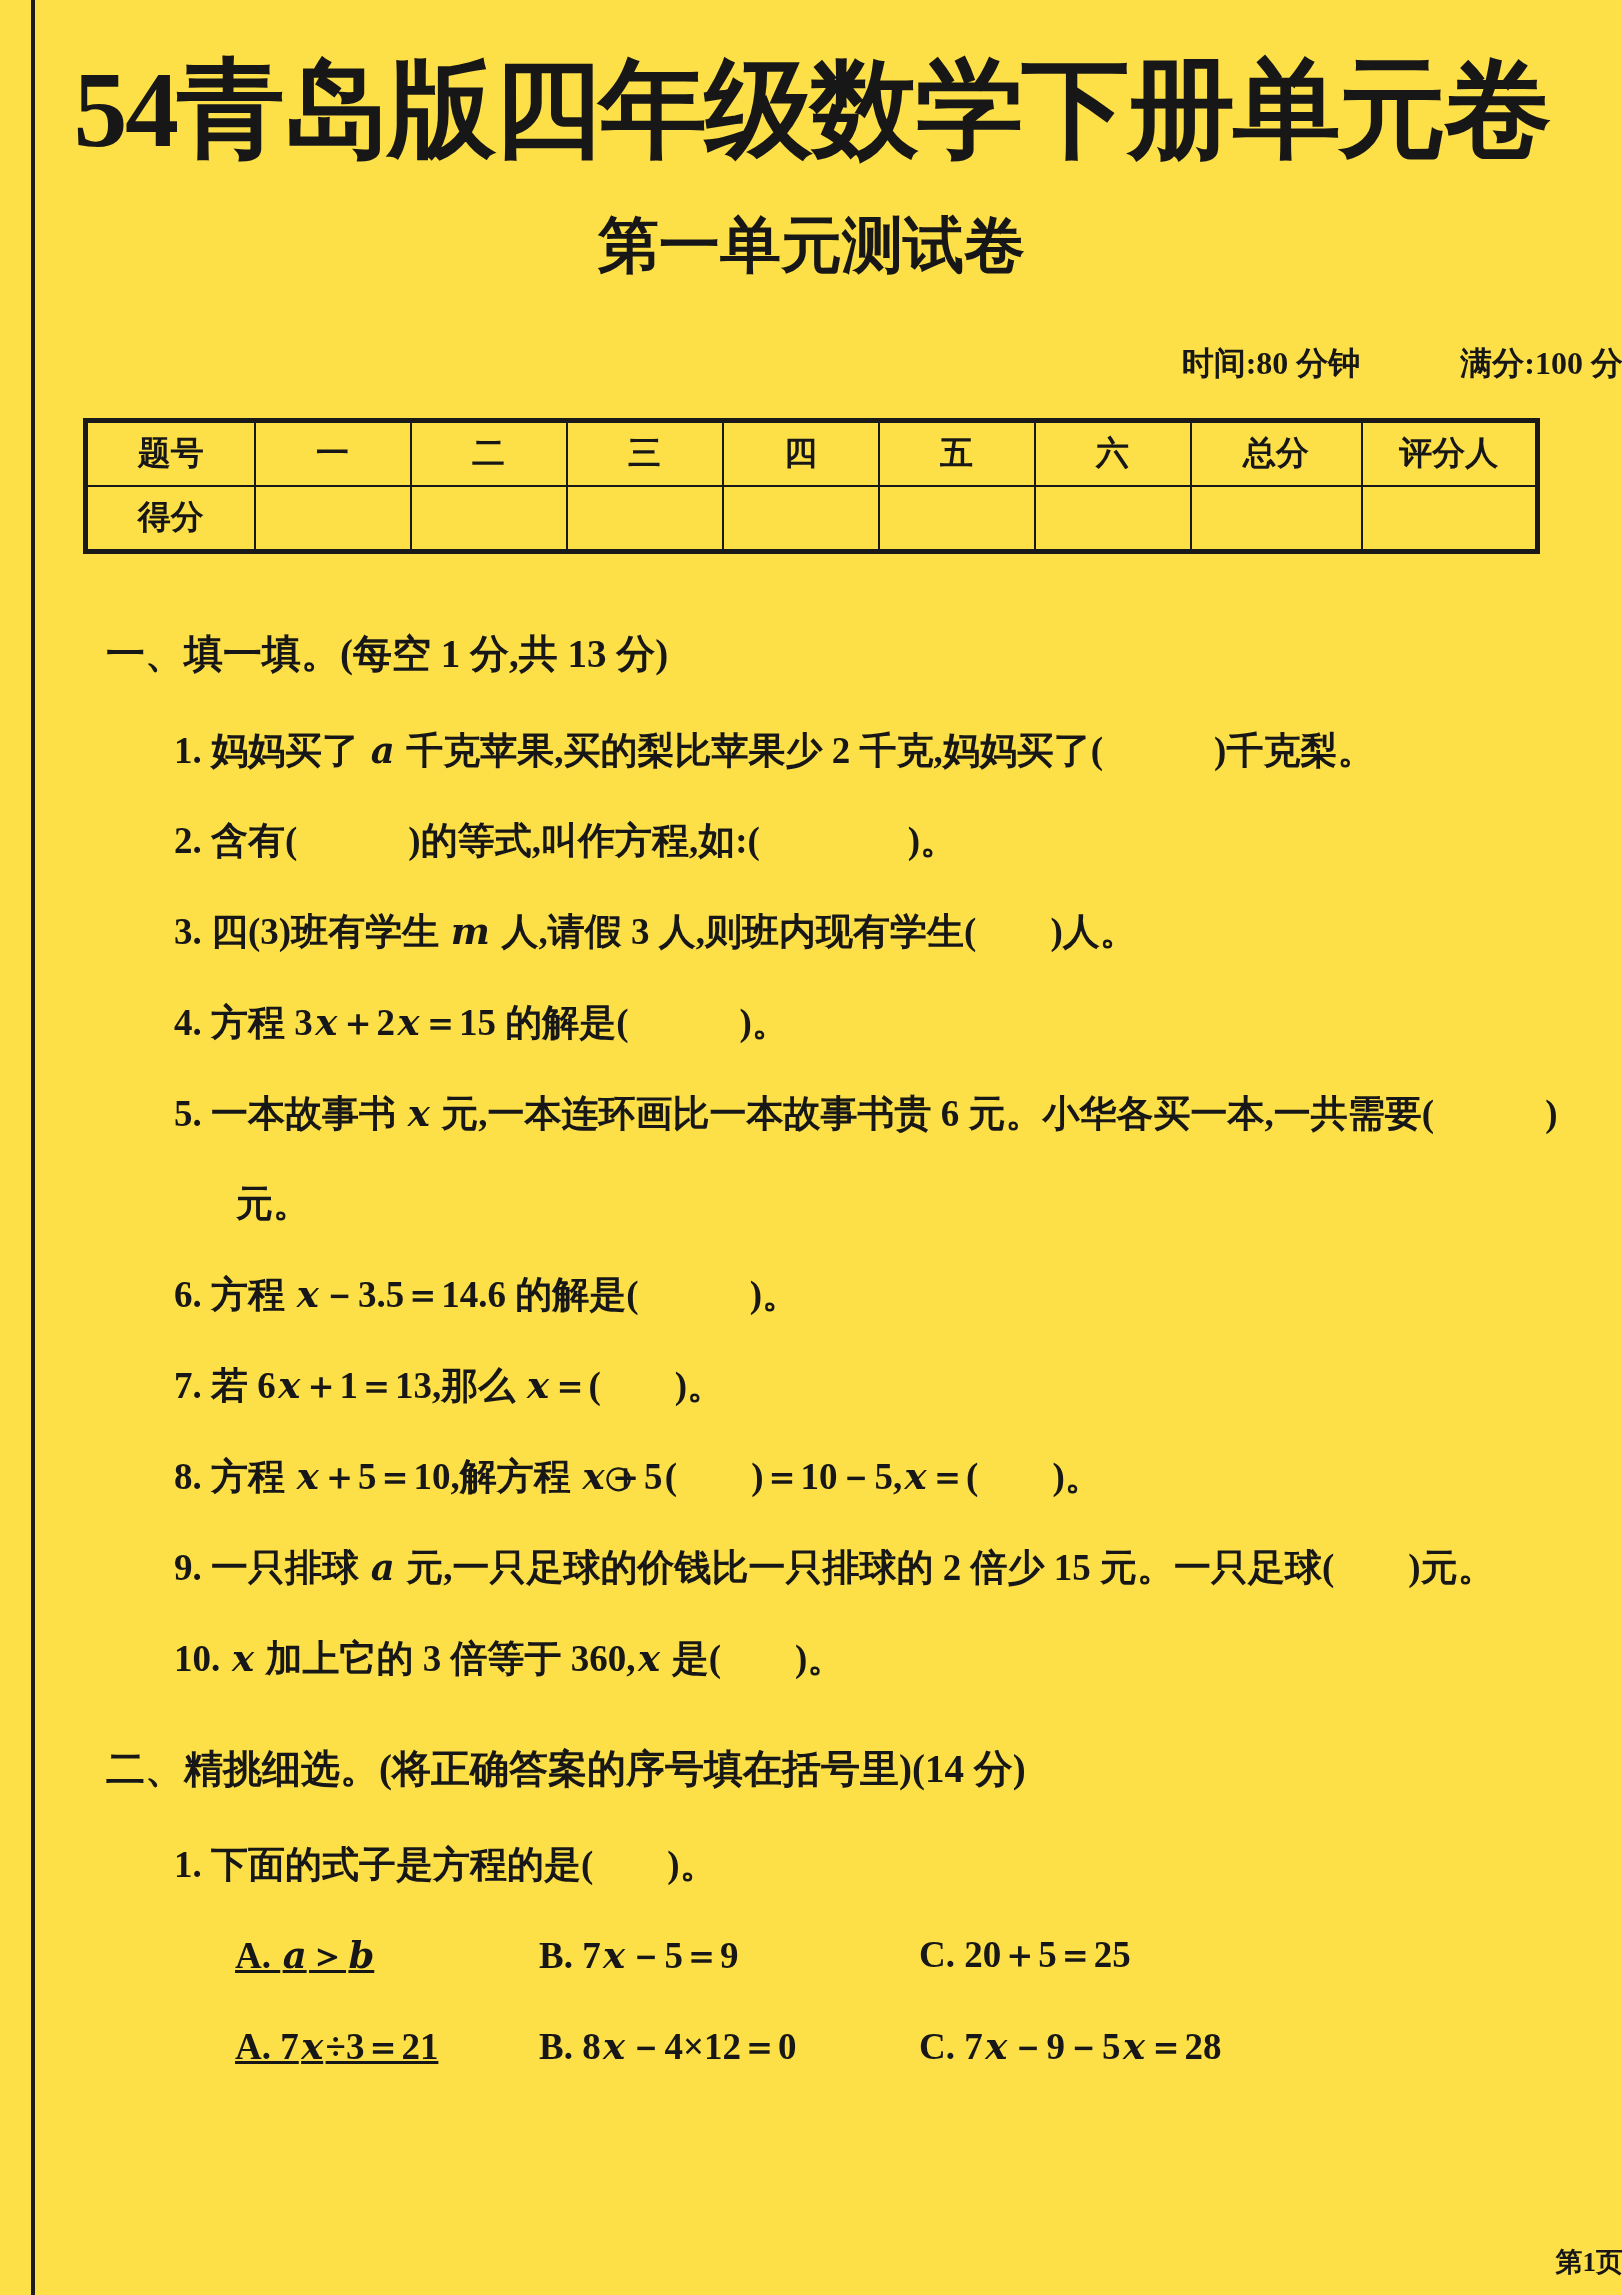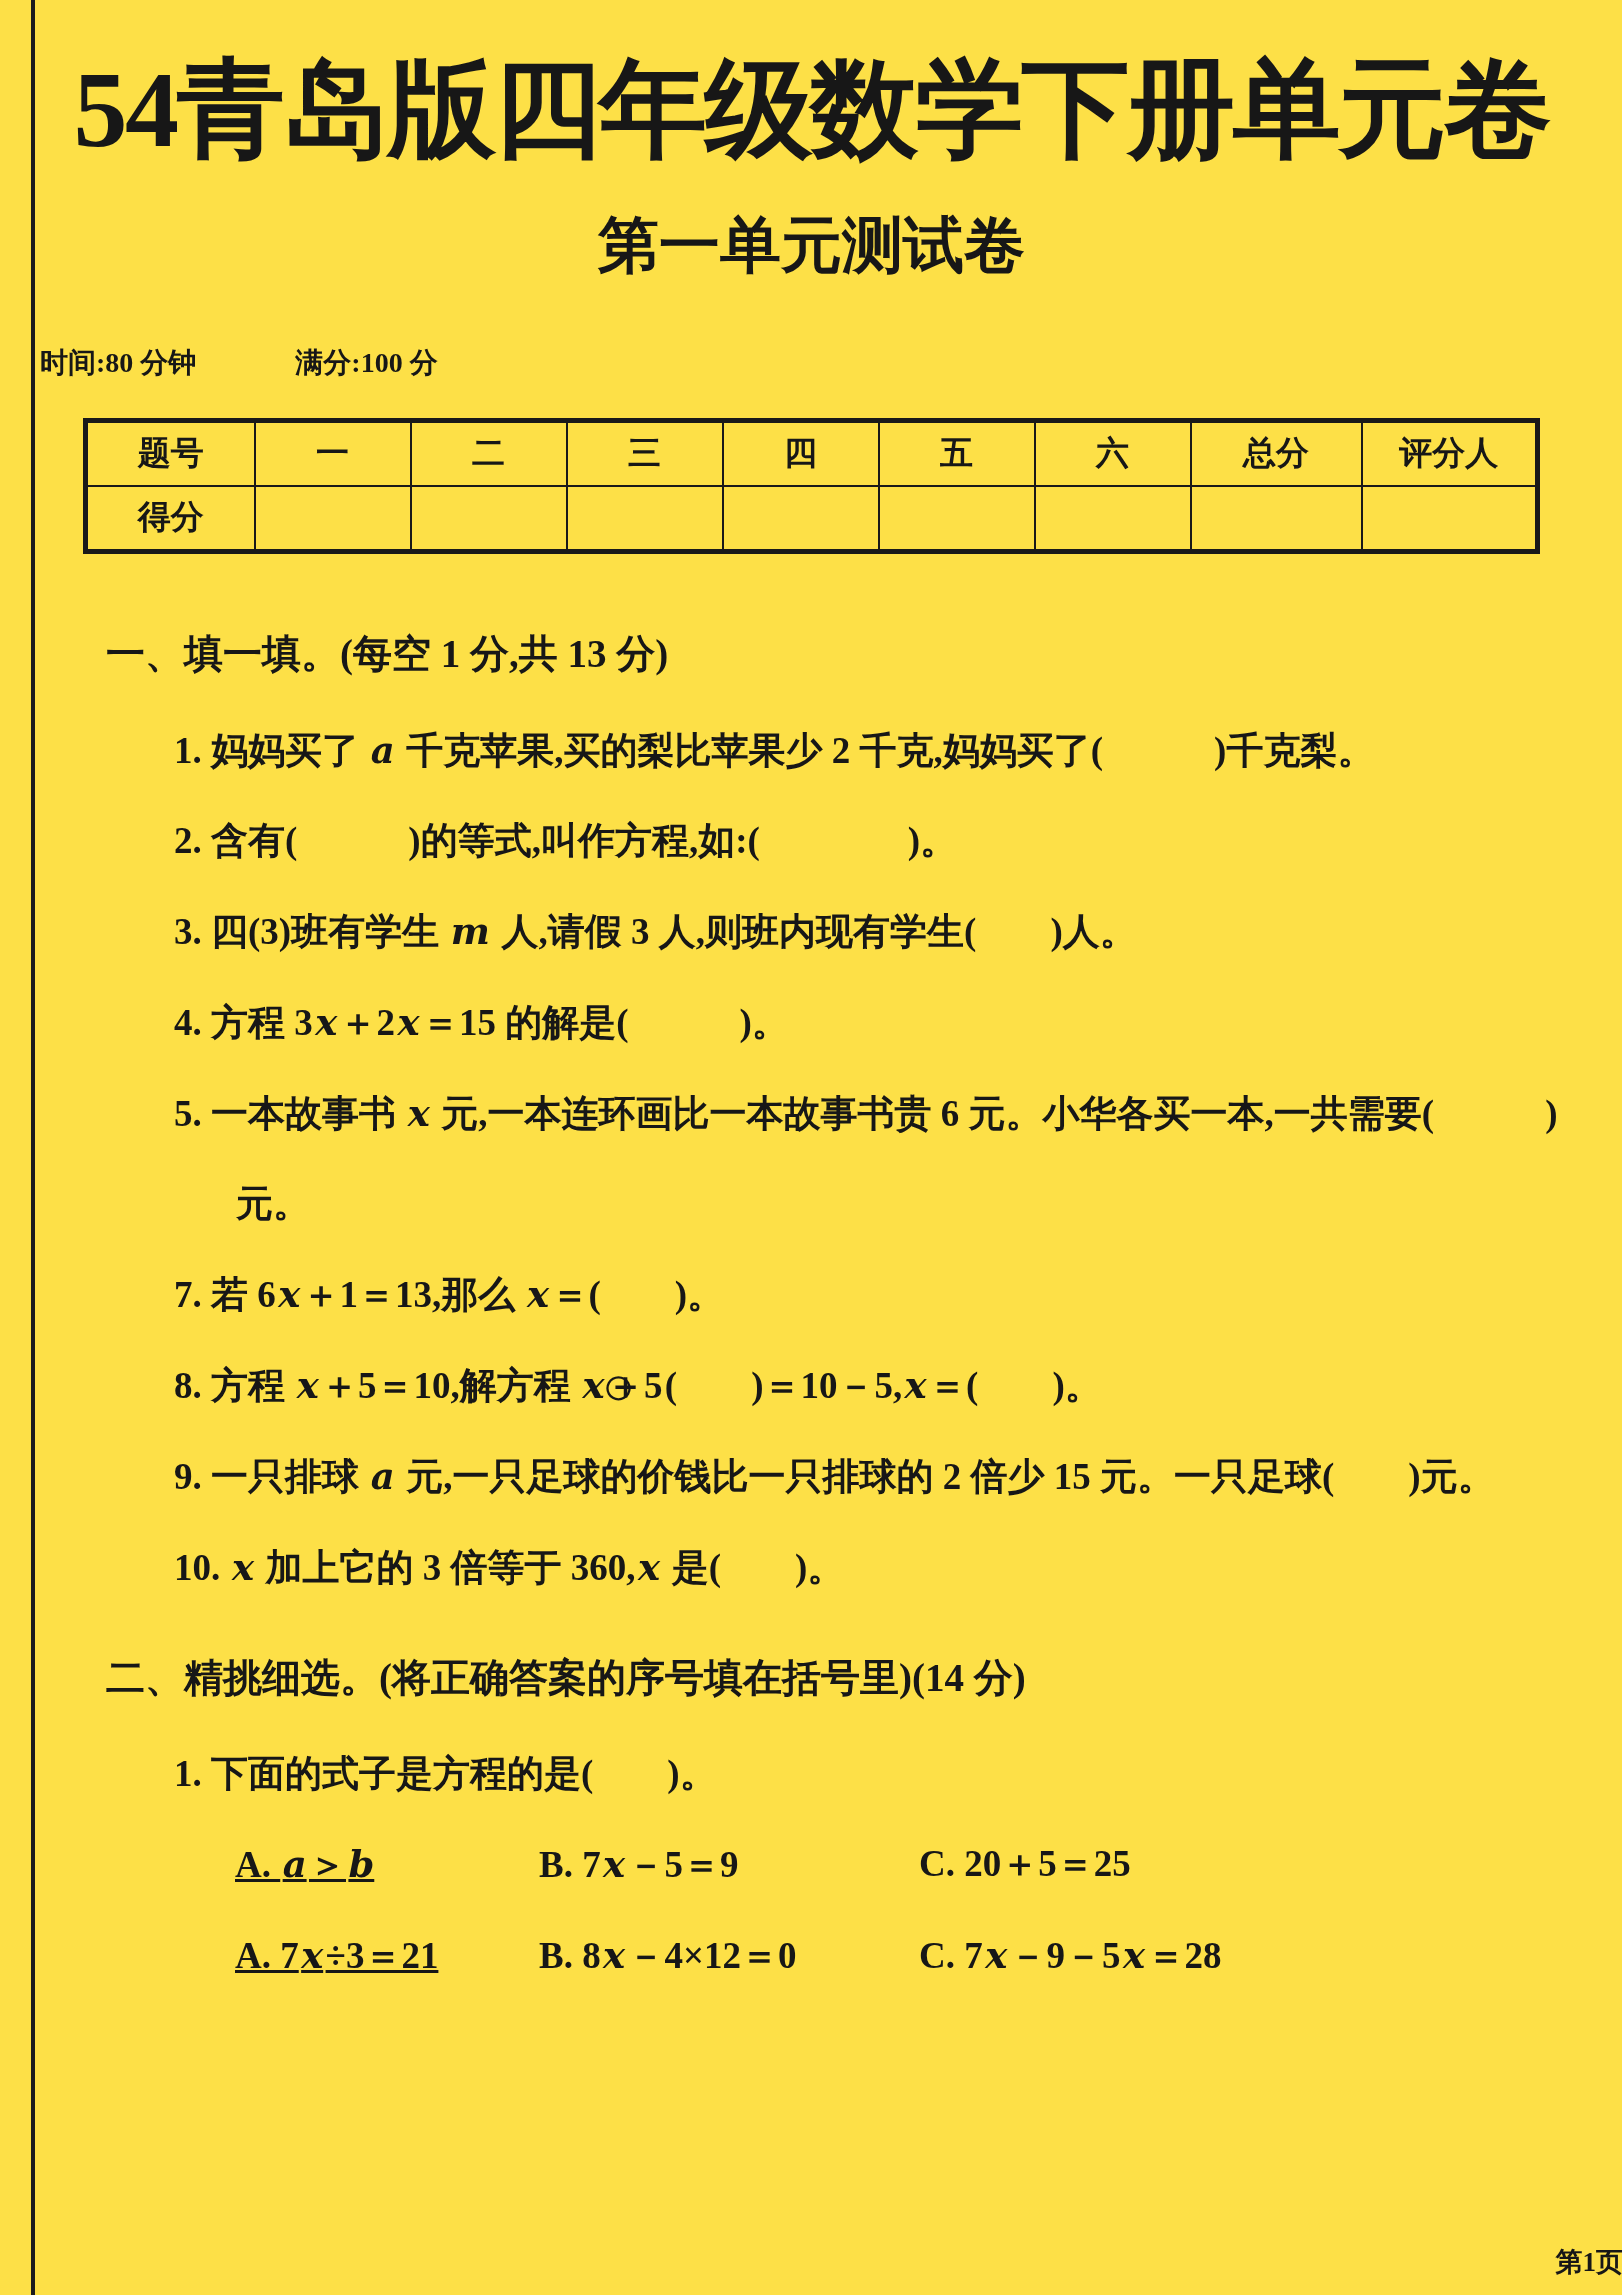--- a/index.html
+++ b/index.html
@@ -23,22 +23,22 @@
     letter-spacing:-2.4px;
     white-space:nowrap;
   }
   .subtitle{
     margin-top:7.1px;
     text-align:center;
     font-size:61px;line-height:87px;
   }
   .meta{
     margin-top:26px;
-    text-align:left;
-    font-size:28px;line-height:46px;padding-left:40px;
+    text-align:right;
+    font-size:32px;line-height:46px;
   }
   .meta .part + .part{margin-left:92px;}
   .score-table{
     border-collapse:collapse;
     table-layout:fixed;
     width:1450px;
     margin:32px auto 8px auto;
     border:5.3px solid #191919;
   }
   .score-table td{
@@ -142,20 +142,21 @@
   </table>
 
   <div class="sec-heading">一、填一填。(每空 1 分,共 13 分)</div>
 
   <div class="questions">
     <div class="question">1. 妈妈买了 <i class="v">a</i> 千克苹果,买的梨比苹果少 2 千克,妈妈买了(　　　)千克梨。</div>
     <div class="question">2. 含有(　　　)的等式,叫作方程,如:(　　　　)。</div>
     <div class="question">3. 四(3)班有学生 <i class="v">m</i> 人,请假 3 人,则班内现有学生(　　)人。</div>
     <div class="question">4. 方程 3<i class="v">x</i>＋2<i class="v">x</i>＝15 的解是(　　　)。</div>
     <div class="question">5. 一本故事书 <i class="v">x</i> 元,一本连环画比一本故事书贵 6 元。小华各买一本,一共需要(　　　)元。</div>
+    <div class="question">6. 方程 <i class="v">x</i>－3.5＝14.6 的解是(　　　)。</div>
     <div class="question">7. 若 6<i class="v">x</i>＋1＝13,那么 <i class="v">x</i>＝(　　)。</div>
     <div class="question">8. 方程 <i class="v">x</i>＋5＝10,解方程 <i class="v">x</i>＋5<span class="big-circle">○</span>(　　)＝10－5,<i class="v">x</i>＝(　　)。</div>
     <div class="question">9. 一只排球 <i class="v">a</i> 元,一只足球的价钱比一只排球的 2 倍少 15 元。一只足球(　　)元。</div>
     <div class="question">10. <i class="v">x</i> 加上它的 3 倍等于 360,<i class="v">x</i> 是(　　)。</div>
   </div>
 
   <div class="sec-heading second">二、精挑细选。(将正确答案的序号填在括号里)(14 分)</div>
 
   <div class="questions">
     <div class="question">1. 下面的式子是方程的是(　　)。</div>

